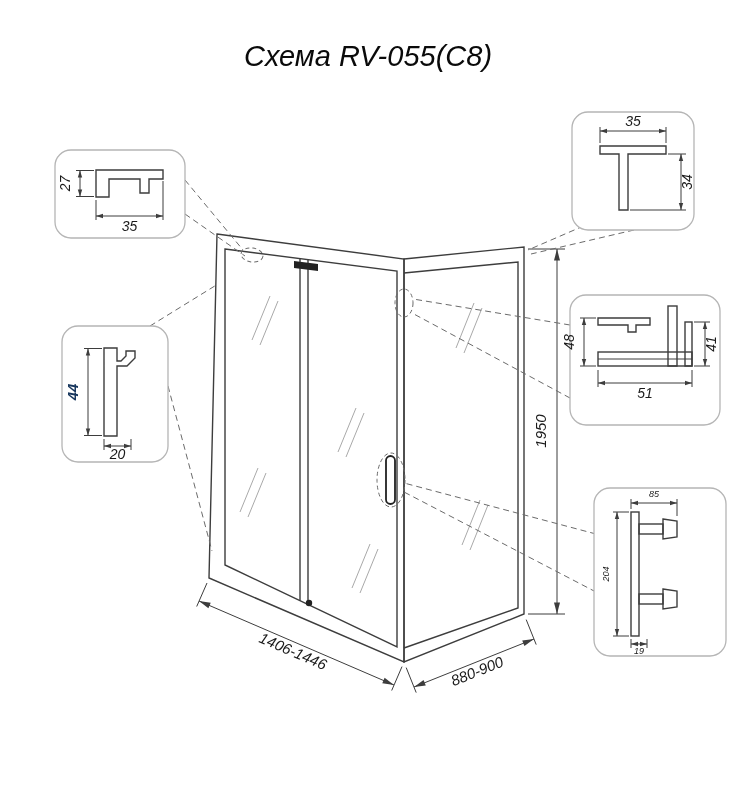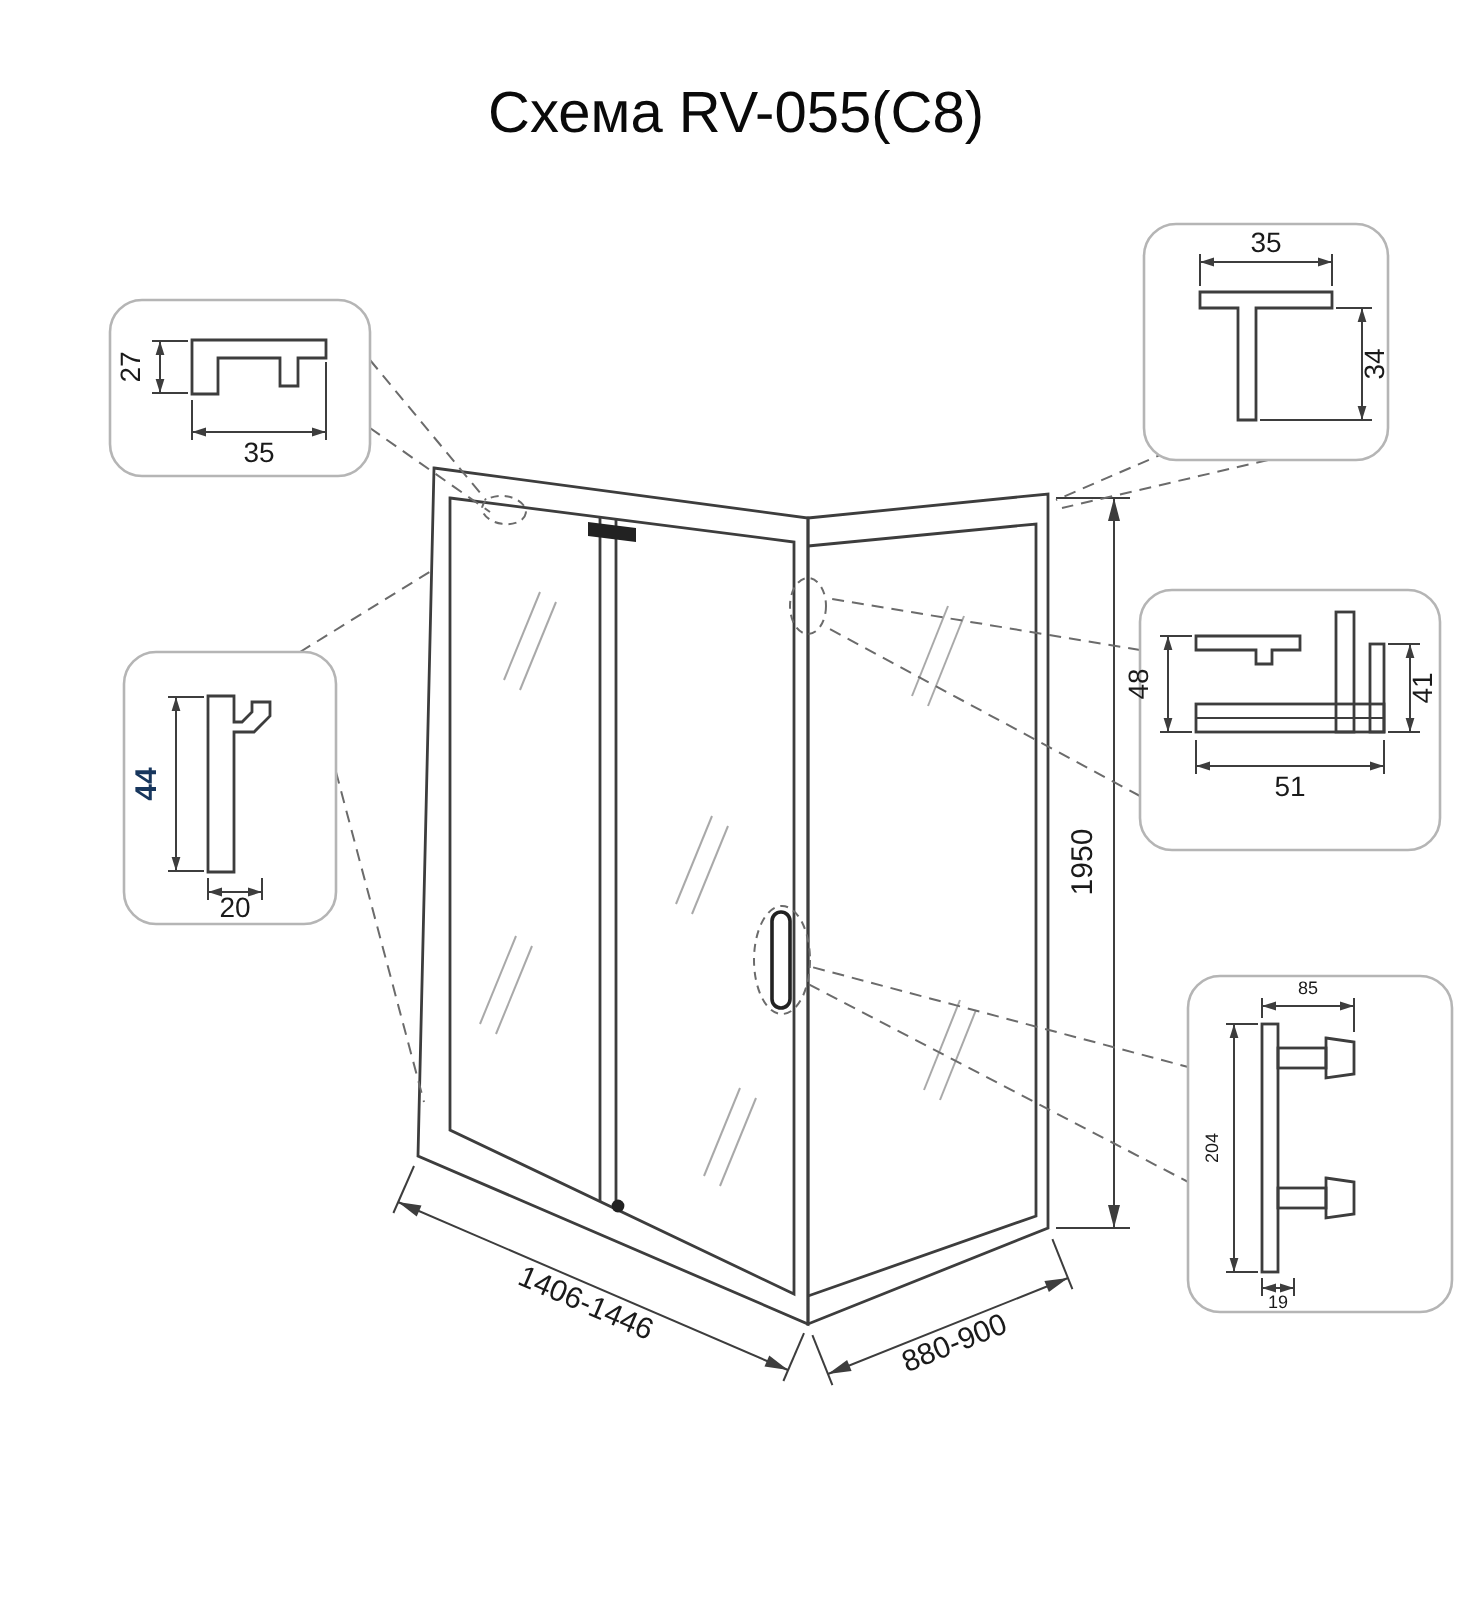--- a/index.html
+++ b/index.html
@@ -1,17 +1,17 @@
 <!DOCTYPE html>
 <html><head>
 <meta charset="utf-8">
 <style>
   html,body{margin:0;padding:0;background:#ffffff;}
   .page{position:relative;width:740px;height:800px;background:#fff;overflow:hidden;
-        font-family:"Liberation Sans",sans-serif;}
+        font-family:"Liberation Sans",sans-serif;font-style:italic;}
   svg{display:block;}
   text{font-family:"Liberation Sans",sans-serif;fill:#1a1a1a;}
   .title-text{font-size:29px;fill:#0a0a0a;}
   .dim-text{font-size:15px;}
   .dim-text-sm{font-size:14px;}
   .dim-text-xs{font-size:9px;}
   .accent-dim{font-weight:bold;fill:#17365d;font-size:15px;}
   .frame{stroke:#3d3d3d;stroke-width:1.4;fill:none;}
   .thin{stroke:#3d3d3d;stroke-width:1;fill:none;}
   .shine{stroke:#a9a9a9;stroke-width:1;}

